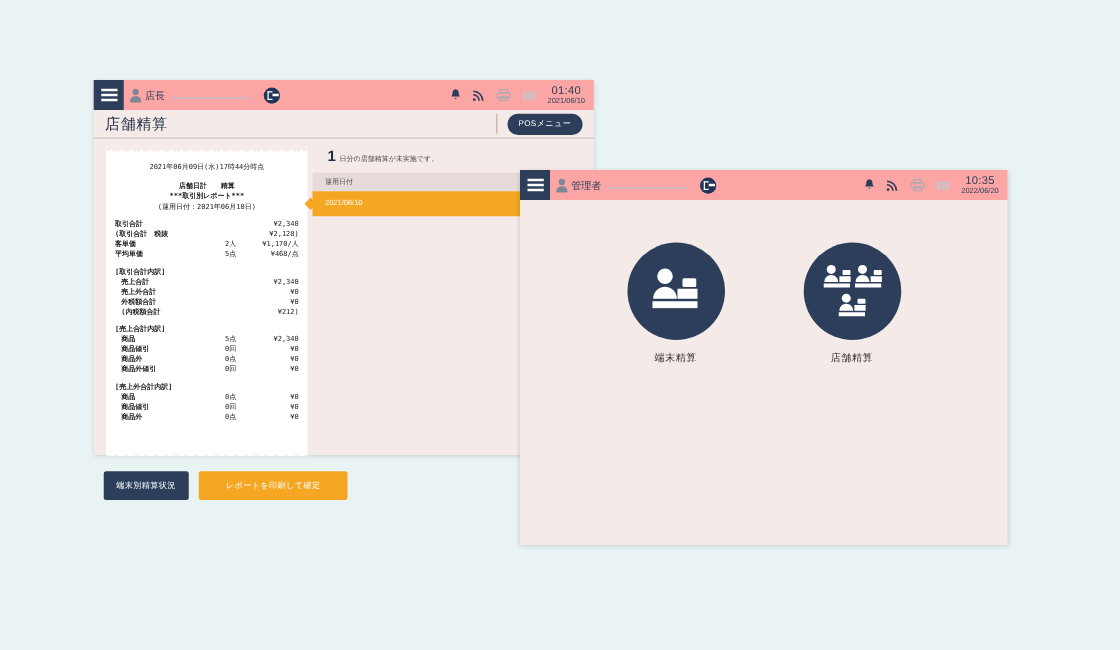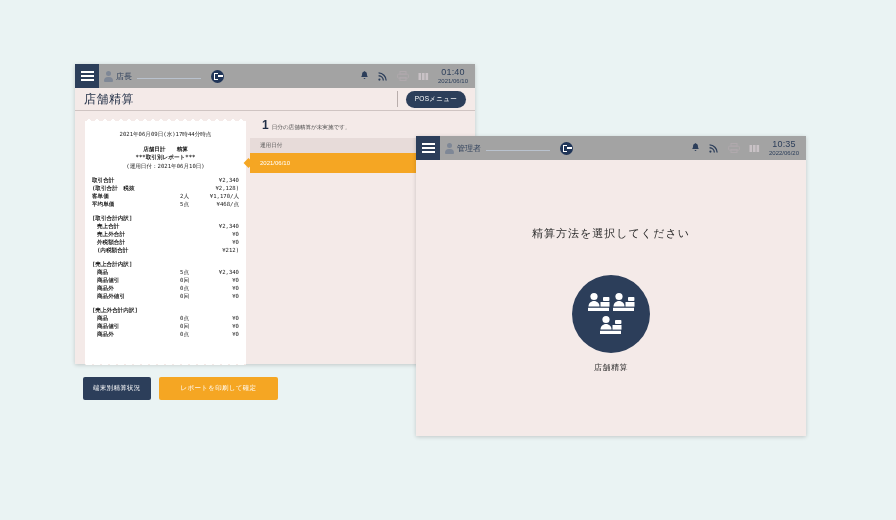--- a/index.html
+++ b/index.html
@@ -7,21 +7,21 @@
     width:896px;height:520px;overflow:hidden;
     background:#eaf3f3;
     font-family:"Liberation Sans","DejaVu Sans",sans-serif;
     -webkit-font-smoothing:antialiased;
   }
   .stage{position:relative;width:896px;height:520px;}
 
   
   .win{position:absolute;background:#f4eae8;box-shadow:0 1px 4px rgba(0,0,0,.18);}
   .topbar{
-    position:relative;height:24px;background:#a3a3a3;display:flex;align-items:center;
+    position:relative;height:24px;background:#fca5a5;display:flex;align-items:center;
   }
   .burger{
     width:24px;height:24px;background:#2c3e5a;display:flex;flex-direction:column;
     justify-content:center;align-items:center;gap:2px;flex:0 0 auto;cursor:pointer;
   }
   .burger i{display:block;width:13px;height:2px;background:#fff;}
   .usr{display:flex;align-items:center;gap:3px;margin-left:5px;}
   .usr .person{width:9px;height:11px;position:relative;}
   .usr .person:before{content:"";position:absolute;left:2px;top:0;width:5px;height:5px;border-radius:50%;background:#7e8796;}
   .usr .person:after{content:"";position:absolute;left:0;top:6px;width:9px;height:5px;border-radius:4px 4px 1px 1px;background:#7e8796;}
@@ -357,23 +357,34 @@
         </span>
       </div>
       <div class="clock">
         <div class="t">10:35</div>
         <div class="d">2022/06/20</div>
       </div>
     </div>
 
 
     <div class="w2body">
-      <div class="prompt">精算方法を選択してください</div>
       <div class="choices">
 
+        <div class="choice">
+          <div class="circle">
+            <svg width="46" height="40" viewBox="0 0 46 40">
+              <circle cx="14" cy="8" r="6.2" fill="#fff"></circle>
+              <path d="M4.5 26c0-5.6 4.3-9.6 9.5-9.6s9.5 4 9.5 9.6z" fill="#fff"></path>
+              <rect x="24" y="18" width="16" height="8" fill="#fff"></rect>
+              <rect x="28" y="9.5" width="11" height="7" rx="1.2" fill="#fff"></rect>
+              <rect x="4" y="28" width="36" height="5.5" fill="#fff"></rect>
+            </svg>
+          </div>
+          <div class="clab">端末精算</div>
+        </div>
 
         <div class="choice">
           <div class="circle">
             <svg width="48" height="44" viewBox="0 0 48 44">
               <g>
                 <circle cx="7" cy="4.5" r="3.6" fill="#fff"></circle>
                 <path d="M1.5 14.5c0-3.2 2.5-5.5 5.5-5.5s5.5 2.3 5.5 5.5z" fill="#fff"></path>
                 <rect x="13.5" y="10" width="9" height="4.6" fill="#fff"></rect>
                 <rect x="16" y="5" width="6.4" height="4" rx="0.8" fill="#fff"></rect>
                 <rect x="1" y="15.8" width="21" height="3.2" fill="#fff"></rect>

